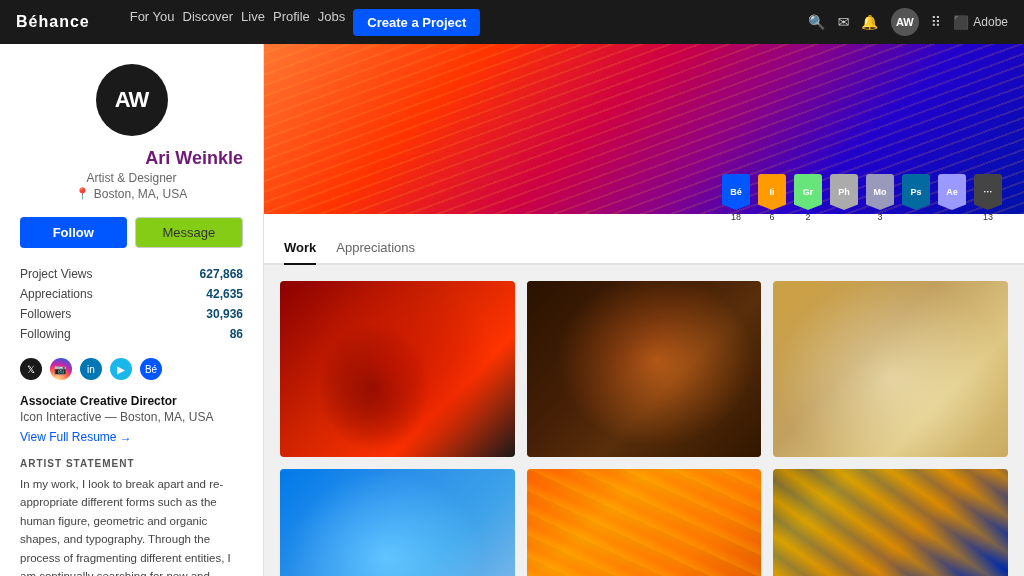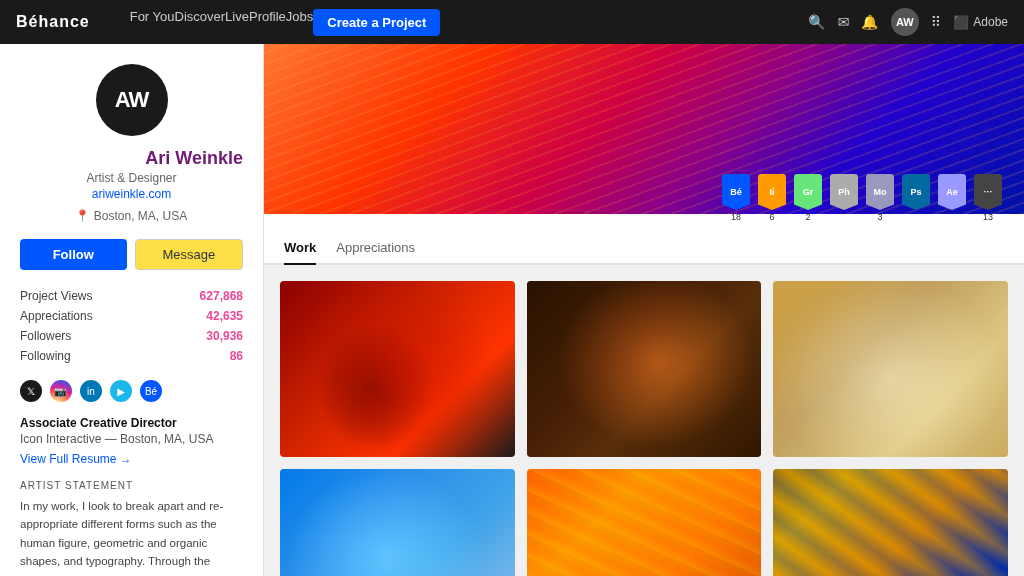--- a/index.html
+++ b/index.html
@@ -17,21 +17,21 @@
       z-index: 10;
     }
     .navbar-brand {
       color: #fff;
       font-weight: 700;
       font-size: 16px;
       letter-spacing: 1px;
     }
     .navbar-links {
       display: flex;
-      gap: 0;
+      gap: 8px;
       margin-left: 20px;
       flex: 1;
     }
     .navbar-links a {
       color: #ccc;
       text-decoration: none;
       font-size: 13px;
     }
     .nav-cta {
       background: #0057ff;
@@ -140,42 +140,42 @@
       color: #fff;
       border: none;
       padding: 7px 0;
       border-radius: 4px;
       cursor: pointer;
       font-size: 13px;
       font-weight: 600;
     }
     .btn-message {
       flex: 1;
-      background: #fde047;
+      background: #84cc16;
       color: #333;
       border: 1px solid #ccc;
       padding: 7px 0;
       border-radius: 4px;
       cursor: pointer;
       font-size: 13px;
     }
     .stats-table {
       width: 100%;
       margin-bottom: 14px;
     }
     .stats-row {
       display: flex;
       justify-content: space-between;
       padding: 3px 0;
       font-size: 12px;
       color: #444;
     }
     .stats-row span:last-child {
       font-weight: 600;
-      color: #ec4899;
+      color: #0c4a6e;
     }
     .social-icons {
       display: flex;
       gap: 8px;
       margin-bottom: 14px;
     }
     .social-icon {
       width: 22px;
       height: 22px;
       border-radius: 50%;
@@ -202,21 +202,21 @@
       font-size: 12px;
       color: #0057ff;
       text-decoration: none;
       display: flex;
       align-items: center;
       gap: 3px;
       margin-bottom: 14px;
     }
     .artist-statement-label {
       font-size: 10px;
-      font-weight: 400;
+      font-weight: 700;
       color: #555;
       letter-spacing: 1px;
       text-transform: uppercase;
       margin-bottom: 6px;
     }
     .artist-statement-text {
       font-size: 11.5px;
       color: #444;
       line-height: 1.6;
     }
@@ -405,21 +405,20 @@
     </div>
   </div>
 </nav>
 
 <div class="page-container">
 
   <aside class="sidebar">
     <div class="profile-avatar">AW</div>
     <div class="profile-name">Ari Weinkle</div>
     <div class="profile-title">Artist &amp; Designer</div>
-    <a href="#" class="profile-link">ariweinkle.com</a>
     <div class="profile-location">
       <span>📍</span>
       <span>Boston, MA, USA</span>
     </div>
 
     <div class="btn-row">
       <button class="btn-follow">Follow</button>
       <button class="btn-message">Message</button>
     </div>
 

